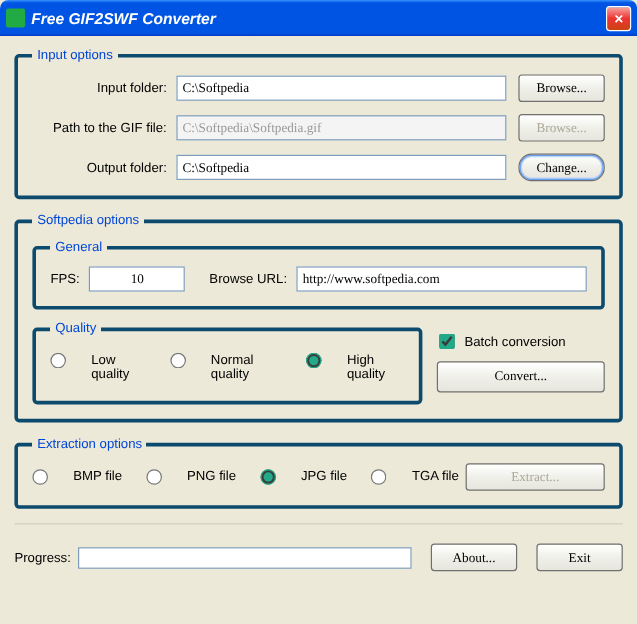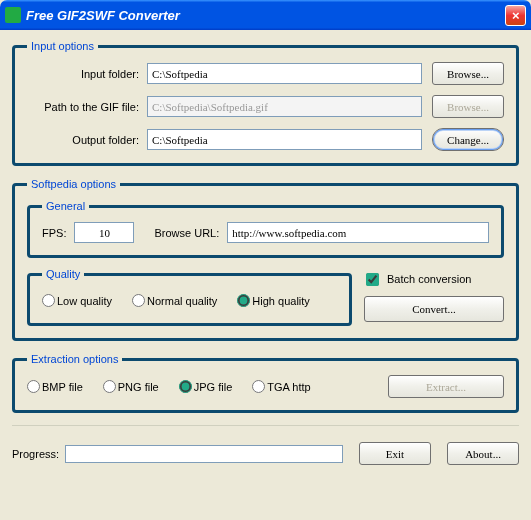--- a/index.html
+++ b/index.html
@@ -21,21 +21,21 @@
 .lab-input { width: 120px; }
 
 input[type="text"] { border: 1px solid #7f9db9; padding: 3px 4px; font-family: Tahoma; font-size: 11px; height: 21px; background: white; }
 input[type="text"]:disabled { background: #f4f4f4; color: #999; }
 
 .btn { background: linear-gradient(to bottom, #fff, #f0f0ea 50%, #e6e6dd); border: 1px solid #707070; border-radius: 3px; padding: 3px 8px; font-family: Tahoma; font-size: 11px; cursor: pointer; min-width: 72px; height: 23px; }
 .btn:disabled { color: #aca899; cursor: default; }
 .btn-primary { box-shadow: 0 0 0 1px #699eee inset, 0 0 0 2px #bcd4f6 inset; border-radius: 11px; }
 
 .radio-group { display: flex; gap: 20px; align-items: center; padding: 4px 0; }
-.radio-item { display: flex; align-items: flex-end; gap: 2px; cursor: pointer; }
+.radio-item { display: flex; align-items: flex-start; gap: 21px; cursor: pointer; }
 .radio-item input { margin: 0; }
 
 .checkbox-item { display: flex; align-items: center; gap: 8px; cursor: pointer; }
 
 .quality-row { display: flex; align-items: center; gap: 12px; }
 .quality-box { flex: 1; }
 .convert-col { display: flex; flex-direction: column; gap: 10px; align-items: stretch; width: 140px; }
 .convert-col .checkbox-item { margin-left: 2px; }
 
 .bottom-bar { display: flex; align-items: center; gap: 16px; padding: 6px 0 0 0; }
@@ -85,21 +85,21 @@
     </div>
   </fieldset>
 
   <fieldset>
     <legend>Softpedia options</legend>
 
     <fieldset style="margin-bottom:10px">
       <legend>General</legend>
       <div class="row">
         <label style="padding-right:8px">FPS:</label>
-        <input type="text" style="width: 60px; text-align: center;" value="10">
+        <input type="text" style="width: 80px; text-align: center;" value="10">
         <div style="width:20px"></div>
         <label style="padding-right:8px">Browse URL:</label>
         <input type="text" style="flex: 1 1 0%;" value="http://www.softpedia.com">
       </div>
     </fieldset>
 
     <div class="quality-row">
       <fieldset class="quality-box" style="margin-bottom:0">
         <legend>Quality</legend>
         <div class="radio-group">
@@ -139,31 +139,31 @@
         <label class="radio-item">
           <input type="radio" name="ext" style="">
             <span>PNG file</span>
         </label>
         <label class="radio-item">
           <input type="radio" name="ext" checked="" style="accent-color: rgb(34, 170, 136);">
             <span>JPG file</span>
         </label>
         <label class="radio-item">
           <input type="radio" name="ext" style="">
-            <span>TGA http</span>
+            <span>TGA file</span>
         </label>
       </div>
       <button class="btn" disabled="" style="width:116px">Extract...</button>
     </div>
   </fieldset>
 
   <hr class="sep">
 
   <div class="bottom-bar">
     <div class="progress-wrap">
       <span>Progress:</span>
       <div class="progress"></div>
     </div>
+    <button class="btn" style="width:72px">About...</button>
     <button class="btn" style="width:72px">Exit</button>
-    <button class="btn" style="width:72px">About...</button>
   </div>
 
 </div>
 
 </body></html>

